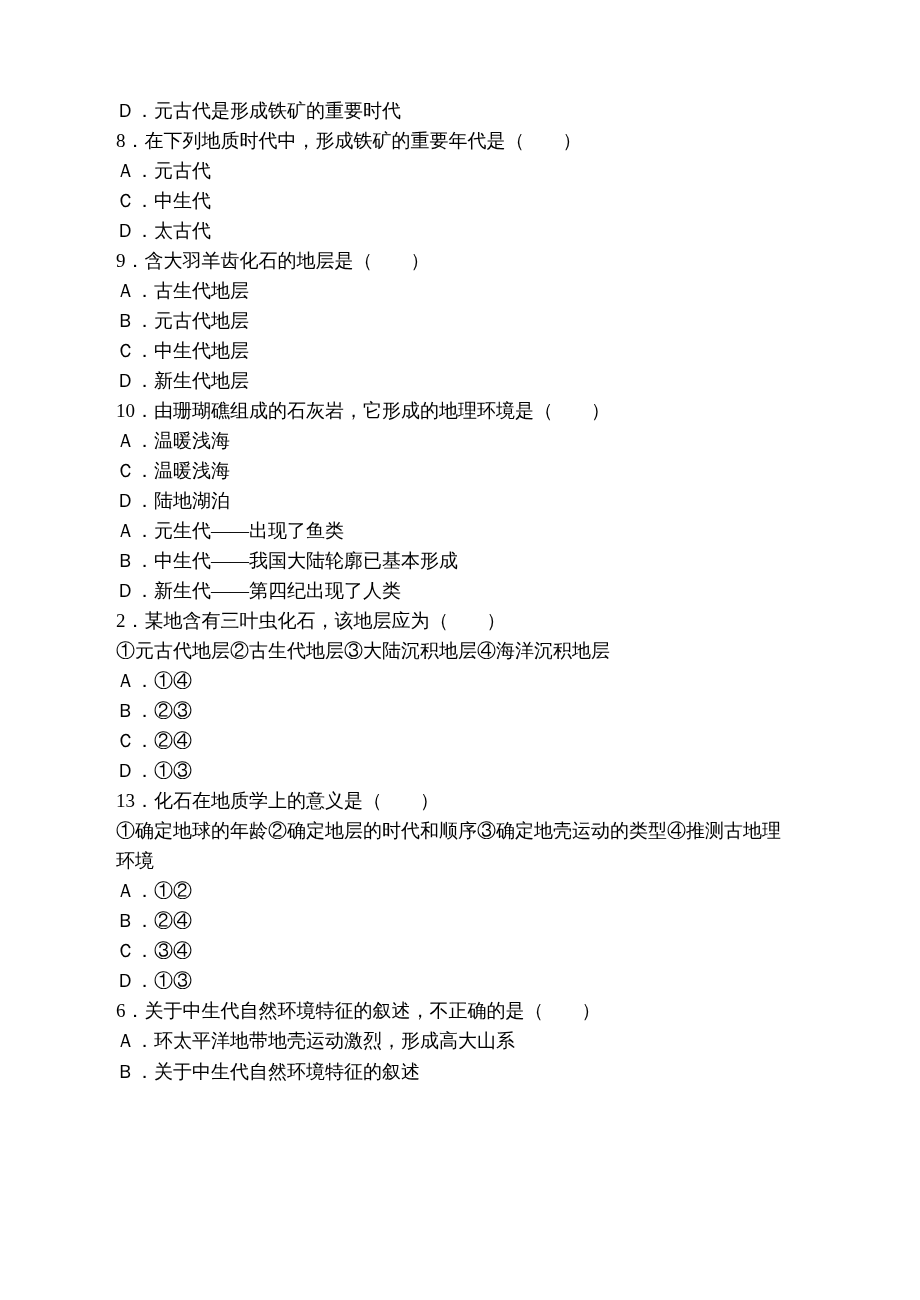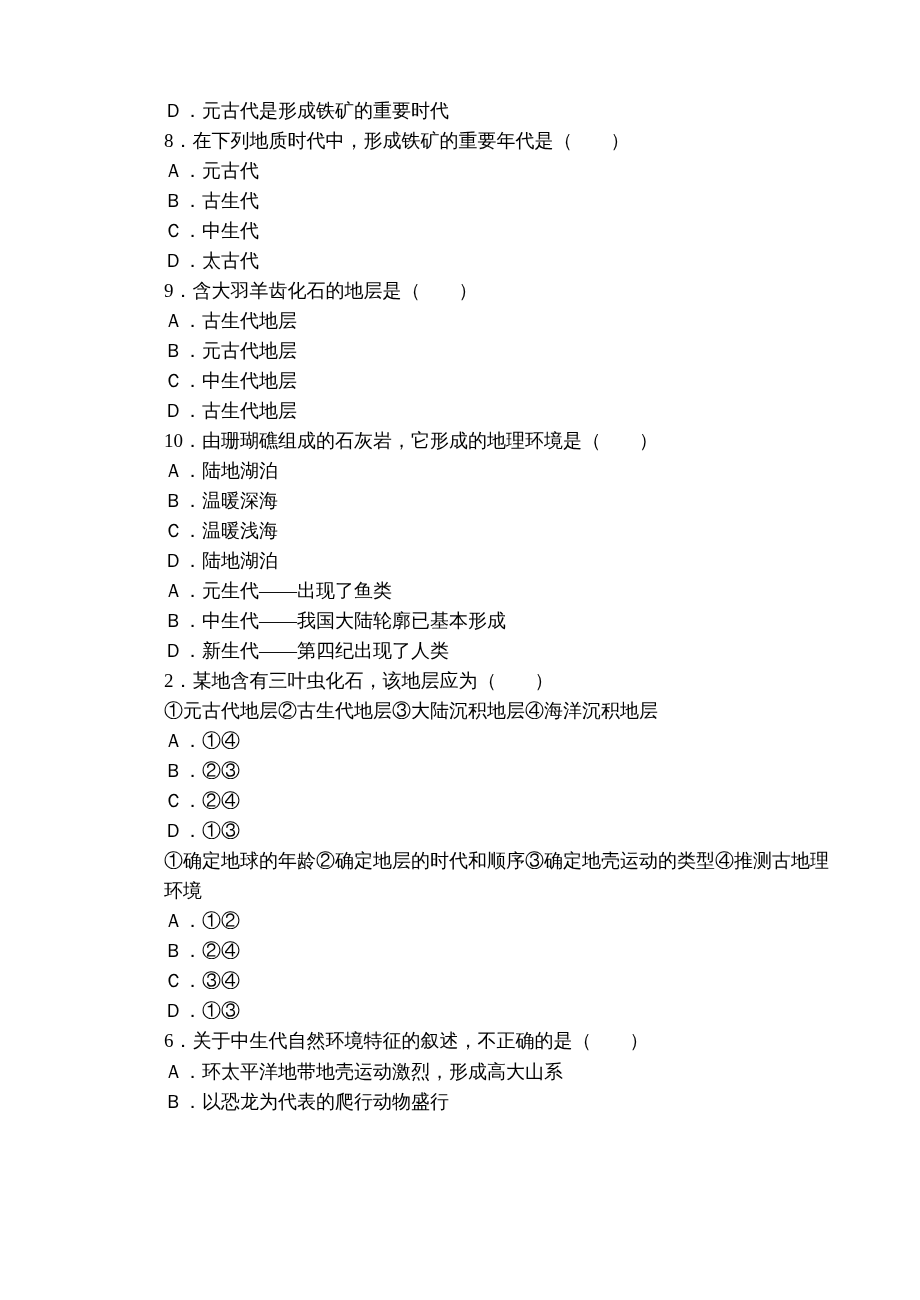--- a/index.html
+++ b/index.html
@@ -7,57 +7,55 @@
     padding: 0;
     background: #ffffff;
     font-family: "SimSun", "宋体", serif;
     font-size: 19px;
     color: #000000;
     line-height: 1.58;
     width: 920px;
   }
   .page {
     padding: 96px 88px 80px 116px;
-    margin-left: 48px;
   }
   .line {
     white-space: nowrap;
   }
 </style>
 </head>
 <body>
 
 <div class="page">
   <div class="line">Ｄ．元古代是形成铁矿的重要时代</div>
   <div class="line">8．在下列地质时代中，形成铁矿的重要年代是（　　）</div>
   <div class="line">Ａ．元古代</div>
-  <div class="line">Ｂ．古生代</div>
   <div class="line">Ｃ．中生代</div>
   <div class="line">Ｄ．太古代</div>
   <div class="line">9．含大羽羊齿化石的地层是（　　）</div>
   <div class="line">Ａ．古生代地层</div>
   <div class="line">Ｂ．元古代地层</div>
   <div class="line">Ｃ．中生代地层</div>
-  <div class="line">Ｄ．古生代地层</div>
+  <div class="line">Ｄ．新生代地层</div>
   <div class="line">10．由珊瑚礁组成的石灰岩，它形成的地理环境是（　　）</div>
-  <div class="line">Ａ．陆地湖泊</div>
-  <div class="line">Ｂ．温暖深海</div>
+  <div class="line">Ａ．温暖浅海</div>
   <div class="line">Ｃ．温暖浅海</div>
   <div class="line">Ｄ．陆地湖泊</div>
   <div class="line">Ａ．元生代——出现了鱼类</div>
   <div class="line">Ｂ．中生代——我国大陆轮廓已基本形成</div>
   <div class="line">Ｄ．新生代——第四纪出现了人类</div>
   <div class="line">2．某地含有三叶虫化石，该地层应为（　　）</div>
   <div class="line">①元古代地层②古生代地层③大陆沉积地层④海洋沉积地层</div>
   <div class="line">Ａ．①④</div>
   <div class="line">Ｂ．②③</div>
   <div class="line">Ｃ．②④</div>
   <div class="line">Ｄ．①③</div>
+  <div class="line">13．化石在地质学上的意义是（　　）</div>
   <div class="line">①确定地球的年龄②确定地层的时代和顺序③确定地壳运动的类型④推测古地理</div>
   <div class="line">环境</div>
   <div class="line">Ａ．①②</div>
   <div class="line">Ｂ．②④</div>
   <div class="line">Ｃ．③④</div>
   <div class="line">Ｄ．①③</div>
   <div class="line">6．关于中生代自然环境特征的叙述，不正确的是（　　）</div>
   <div class="line">Ａ．环太平洋地带地壳运动激烈，形成高大山系</div>
-  <div class="line">Ｂ．以恐龙为代表的爬行动物盛行</div>
+  <div class="line">Ｂ．关于中生代自然环境特征的叙述</div>
 </div>
 
 </body></html>

